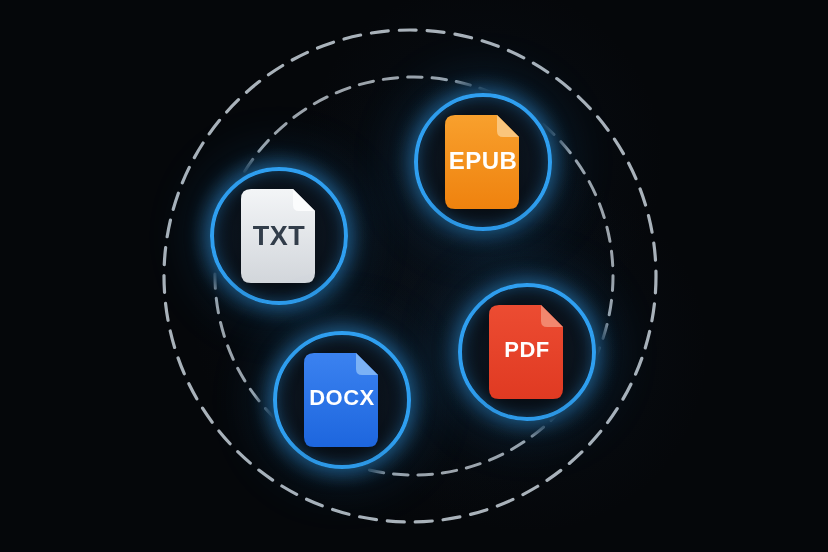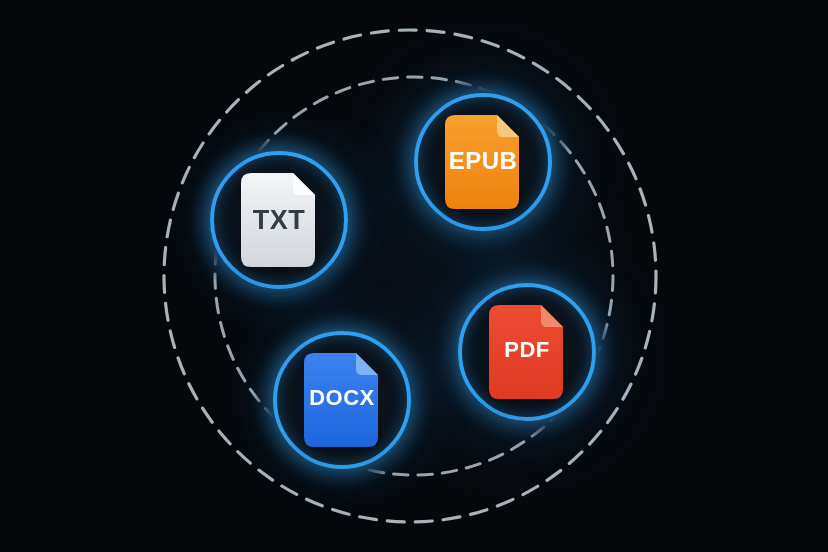--- a/index.html
+++ b/index.html
@@ -39,21 +39,21 @@
   .file-label{
     position:absolute;left:0;width:200px;text-align:center;
     font-weight:bold;letter-spacing:0.5px;line-height:1;
     top:87px;
   }
   .node-txt  .file-label{font-size:27px;}
   .node-epub .file-label{font-size:24px;}
   .node-docx .file-label{font-size:22px;}
   .node-pdf  .file-label{font-size:22px;}
   
-  .node-txt {left:179px;top:120px;}
+  .node-txt {left:179px;top:136px;}
   .node-epub{left:383px;top:62px;}
   .node-docx{left:242px;top:300px;}
   .node-pdf {left:427px;top:252px;}
 </style>
 </head>
 <body>
 
 <div class="canvas" style="background-color: rgb(5, 7, 10);">
 
   <div class="ambient"></div>

